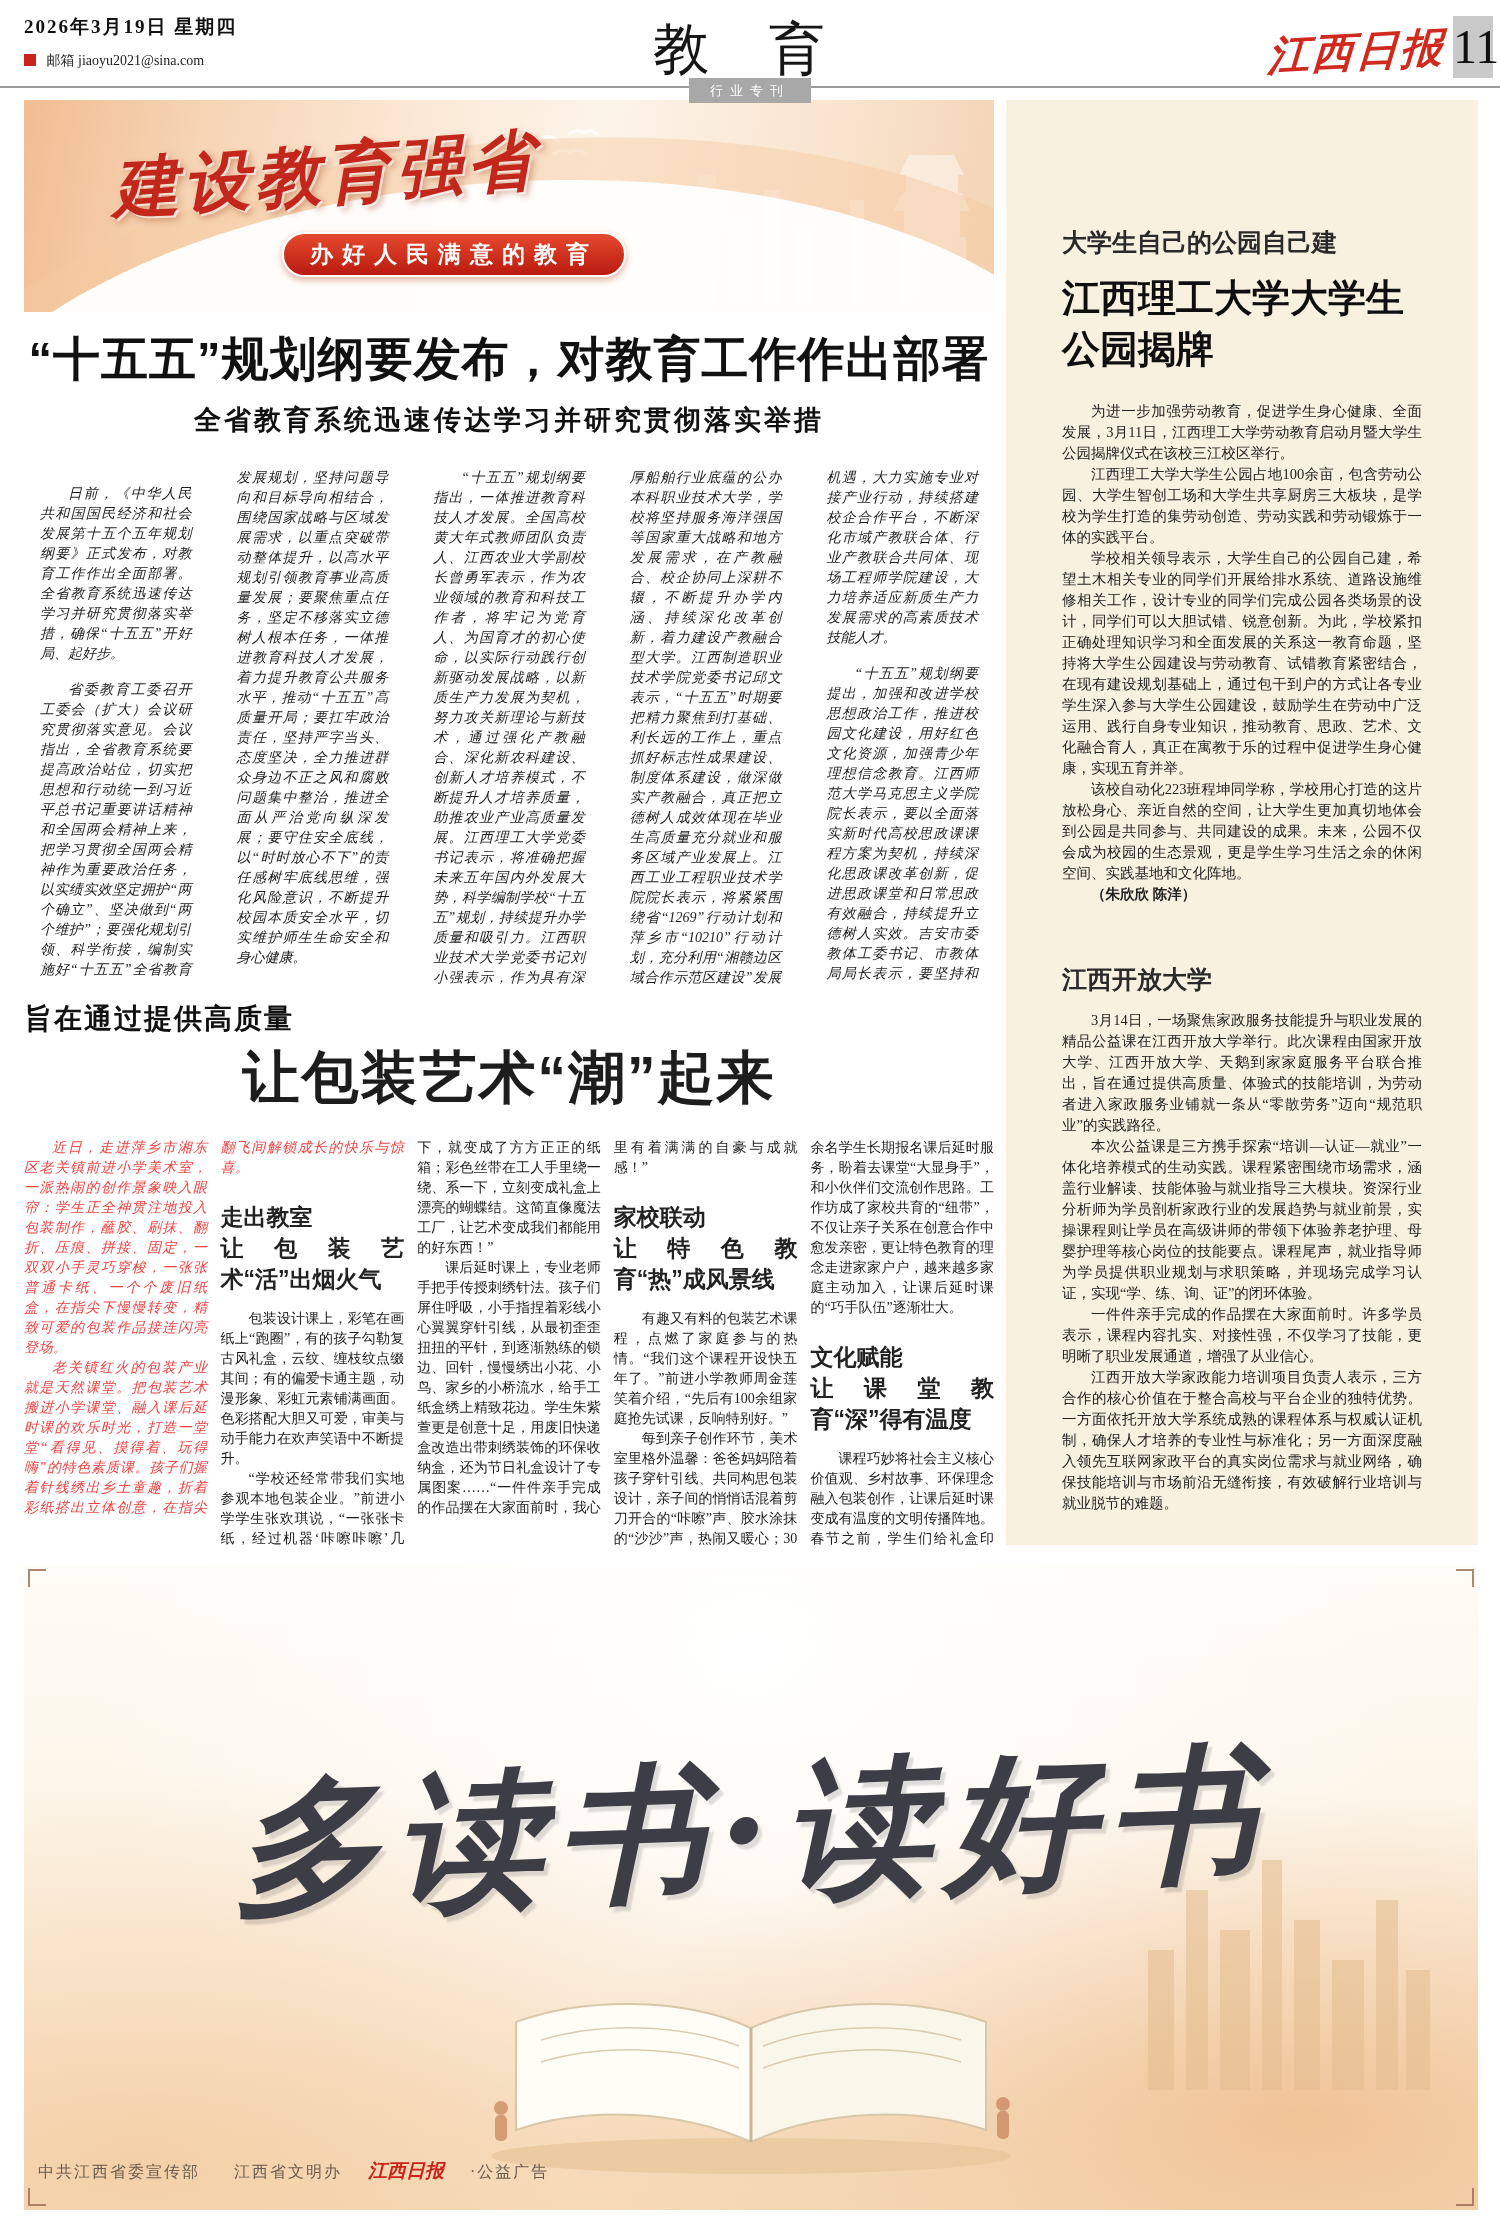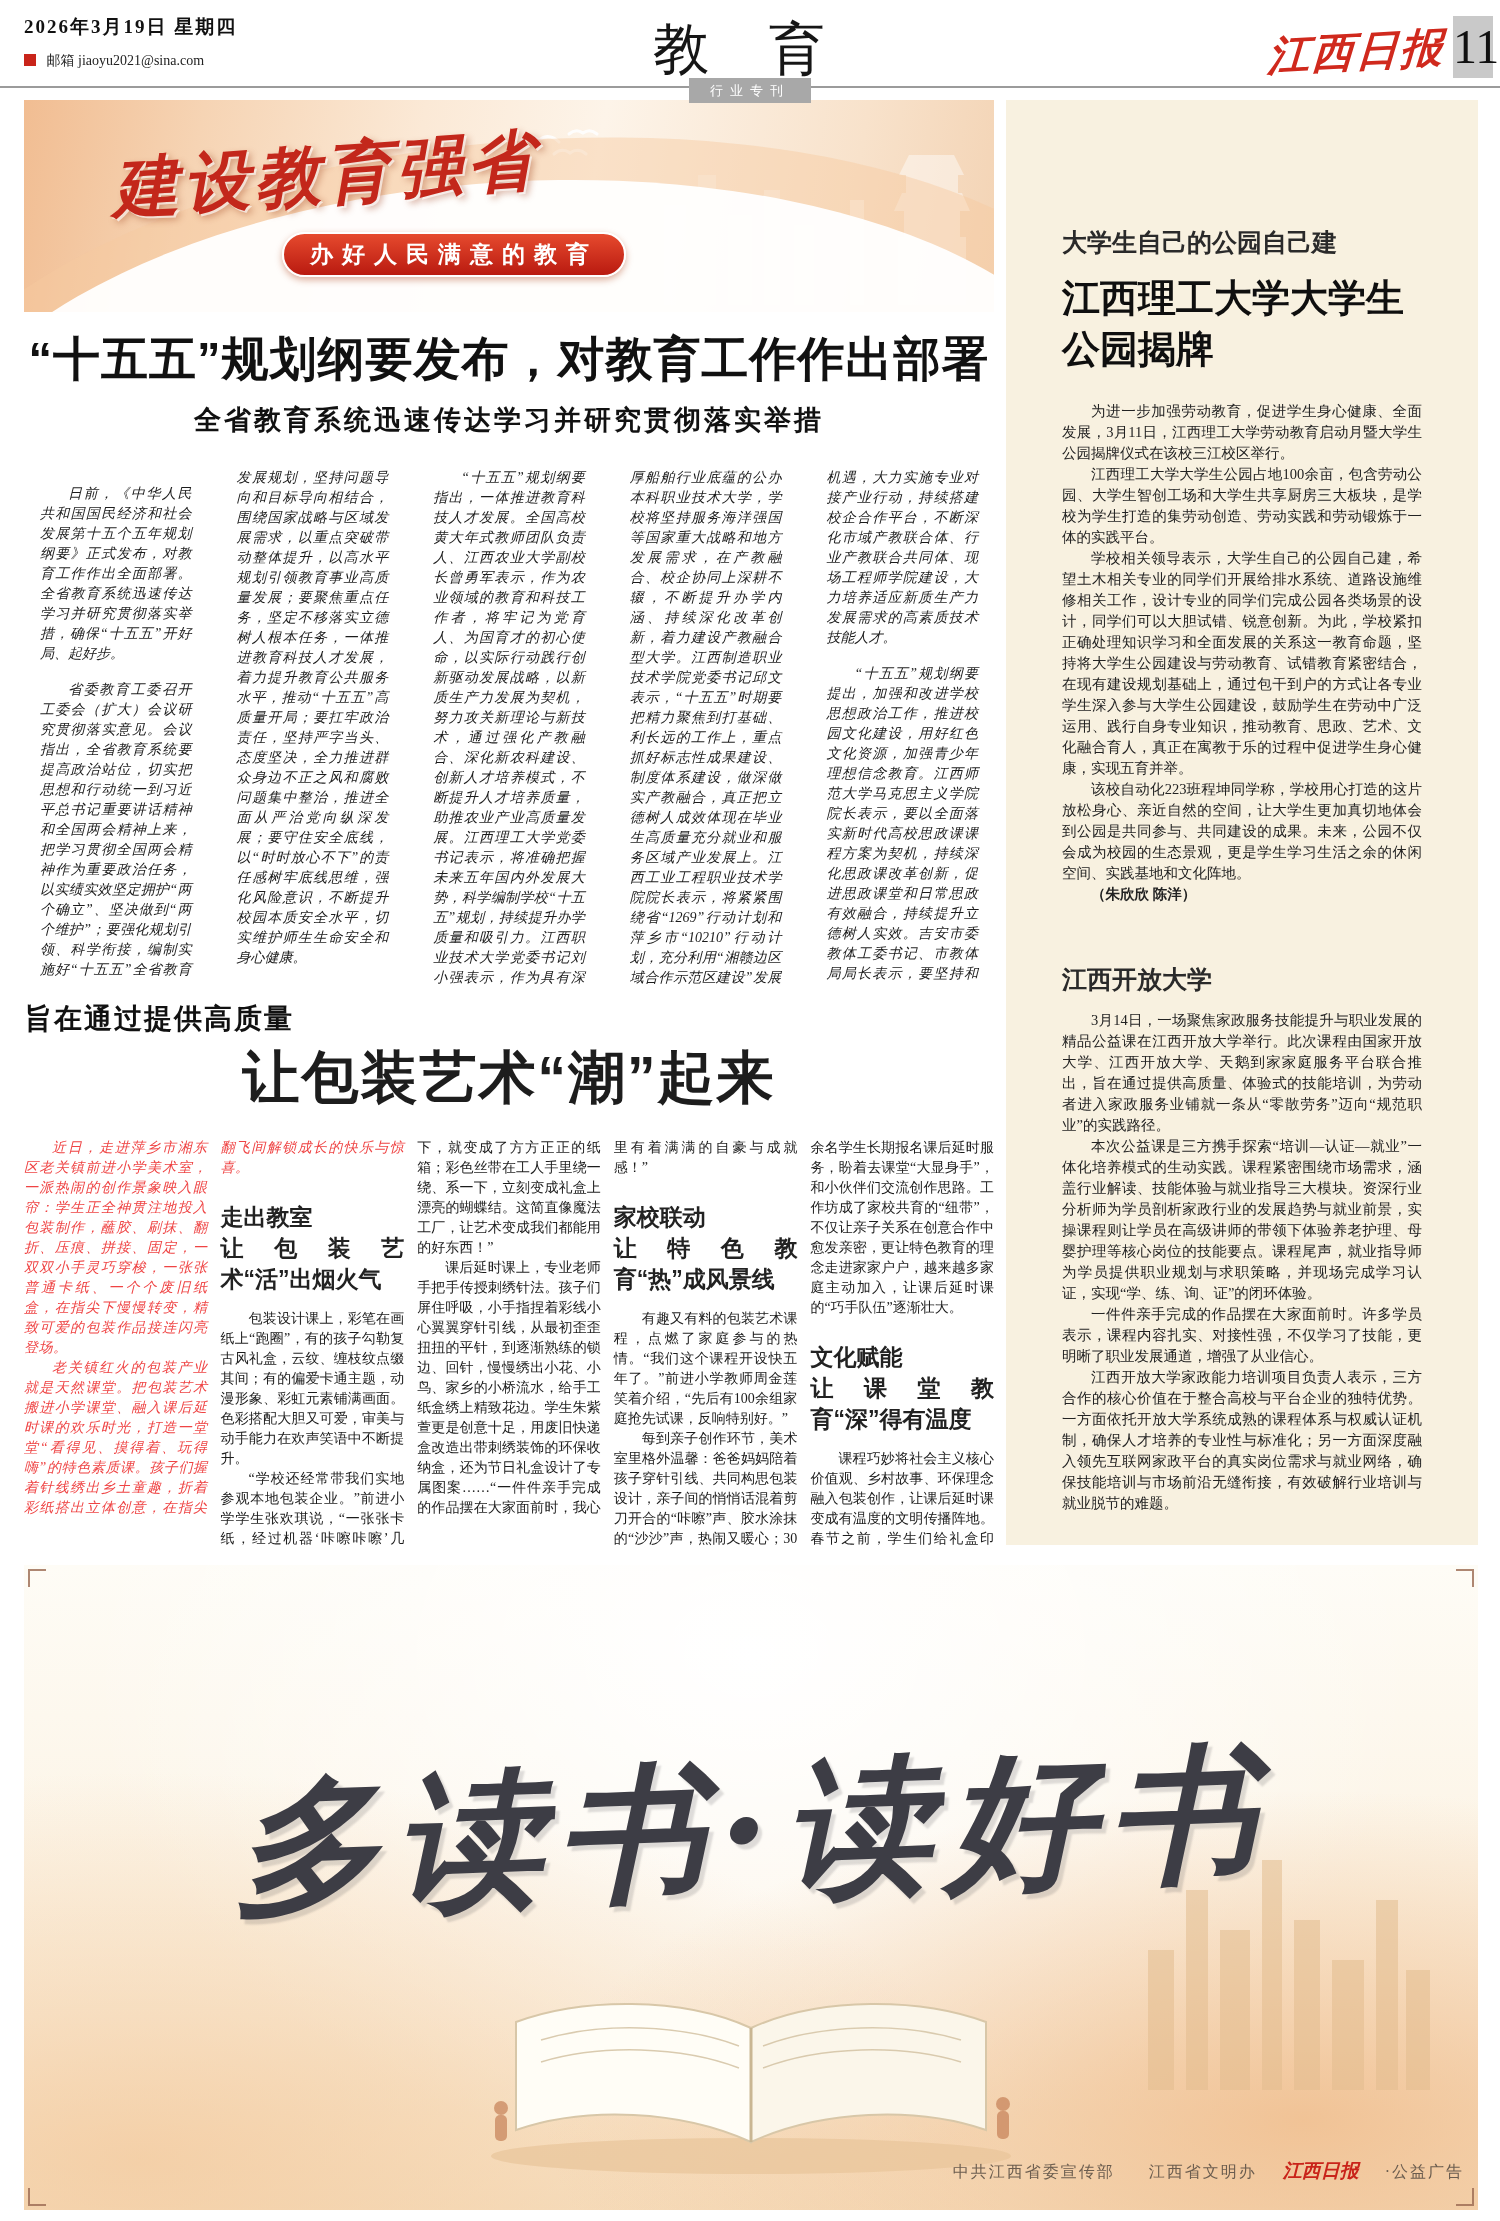--- a/index.html
+++ b/index.html
@@ -74,21 +74,21 @@
       background:
         radial-gradient(ellipse at 88% 86%, rgba(238,182,130,.75), rgba(238,182,130,0) 42%),
         radial-gradient(ellipse at 8% 92%, rgba(242,198,152,.7), rgba(242,198,152,0) 46%),
         radial-gradient(ellipse at 50% 14%, #ffffff, rgba(255,255,255,0) 65%),
         linear-gradient(#fefcf6, #fbf0de 70%, #f7e4c8);}
   .ad-calligraphy{position:absolute;left:0;right:0;top:168px;text-align:center;font-size:148px;font-weight:bold;
         font-style:italic;color:#3d3d45;font-family:"DejaVu Serif",serif;letter-spacing:14px;transform:rotate(-2deg);
         text-shadow:4px 5px 2px rgba(40,40,50,.15);}
   .ad-book{position:absolute;left:50%;transform:translateX(-50%);bottom:32px;}
   .ad-city{position:absolute;right:40px;bottom:120px;opacity:.55;}
-  .ad-credit{position:absolute;left:0;right:0;bottom:26px;text-align:right;font-size:16px;color:#6b5d4f;letter-spacing:2px;}
+  .ad-credit{position:absolute;left:0;right:0;bottom:26px;text-align:left;font-size:16px;color:#6b5d4f;letter-spacing:2px;}
   .ad-credit .logo{color:#c9241a;font-weight:bold;font-style:italic;font-size:19px;margin:0 6px;letter-spacing:0;}
   .ad-credit span{margin:0 14px;}
   .corner{position:absolute;width:16px;height:16px;border-color:#9b6a52;border-style:solid;opacity:.8;}
   .c-tl{left:4px;top:4px;border-width:2px 0 0 2px;}
   .c-tr{right:4px;top:4px;border-width:2px 2px 0 0;}
   .c-bl{left:4px;bottom:4px;border-width:0 0 2px 2px;}
   .c-br{right:4px;bottom:4px;border-width:0 2px 2px 0;}
 </style>
 </head>
 <body>

